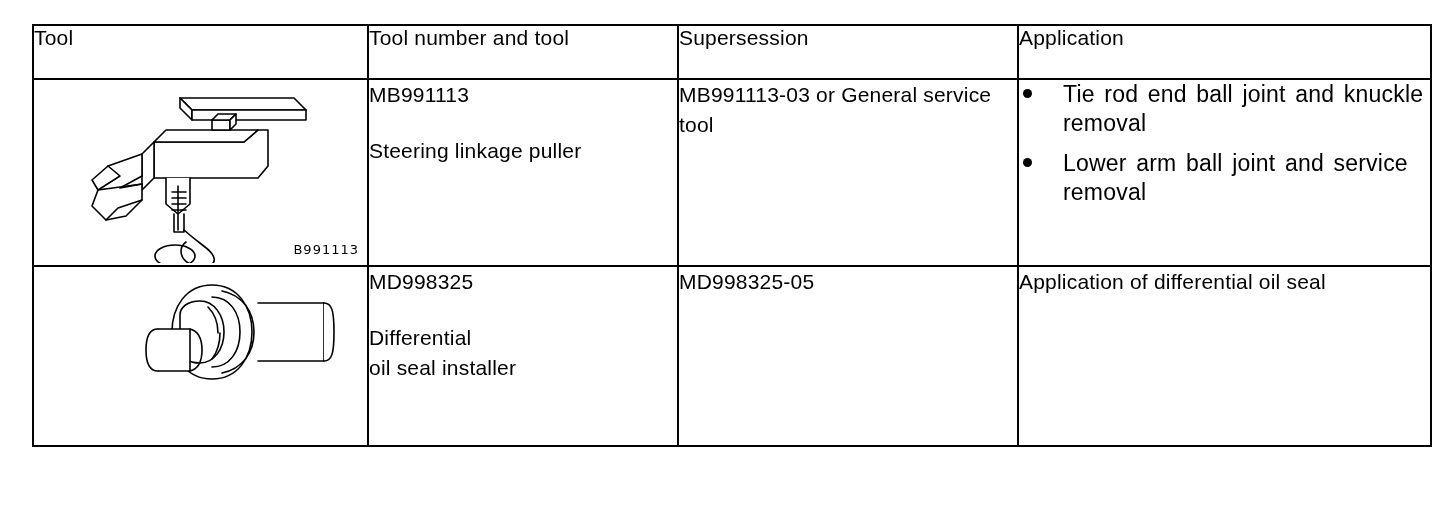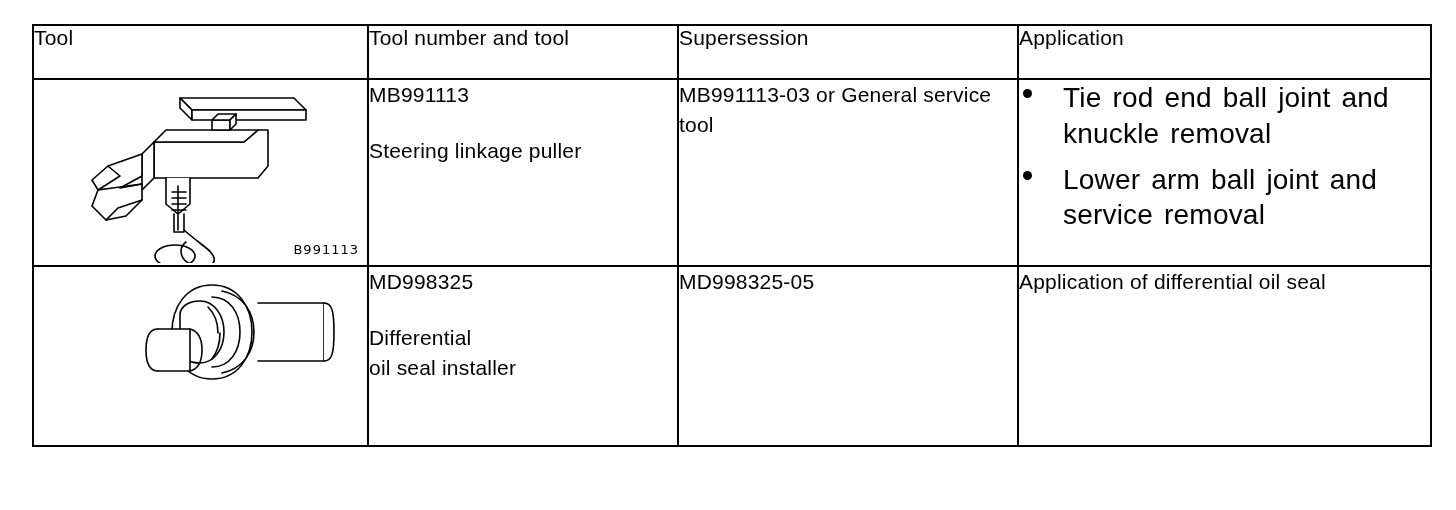--- a/index.html
+++ b/index.html
@@ -62,21 +62,21 @@
   
   .bullets {
     list-style: none;
     margin: 0;
     padding: 0;
   }
   .bullets li {
     position: relative;
     padding-left: 44px;
     margin-bottom: 10px;
-    font-size: 28px;
+    font-size: 23px;
     line-height: 1.28;
     word-spacing: 3px;
   }
   .bullets li::before {
     content: "";
     position: absolute;
     left: 4px;
     top: 9px;
     width: 9px;
     height: 9px;

